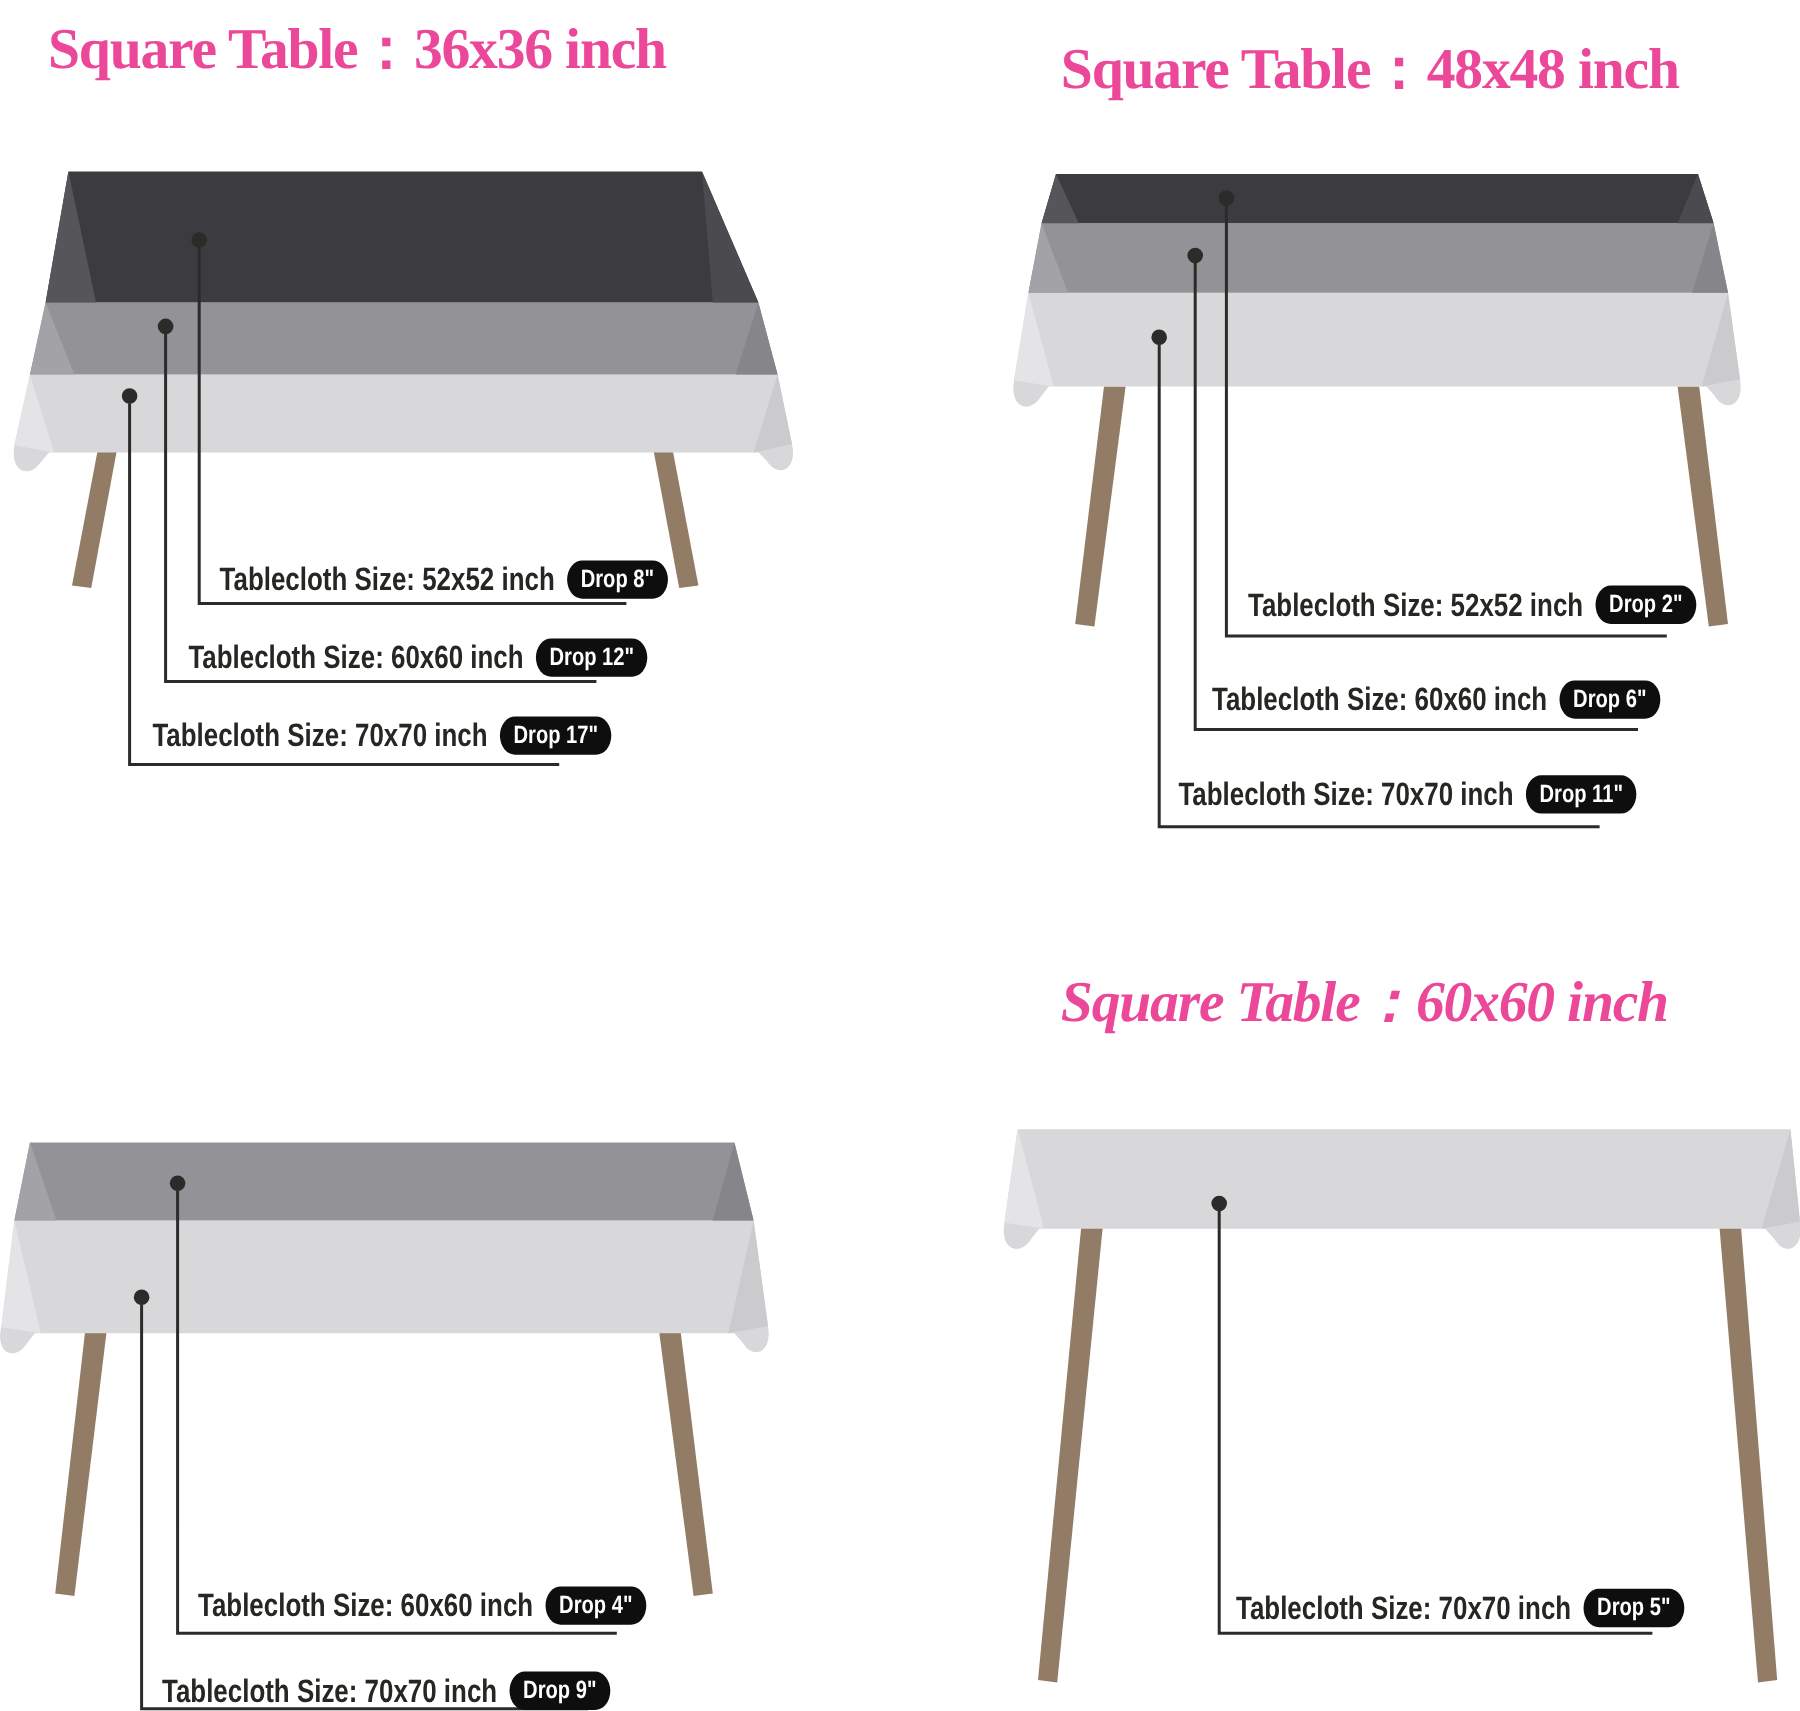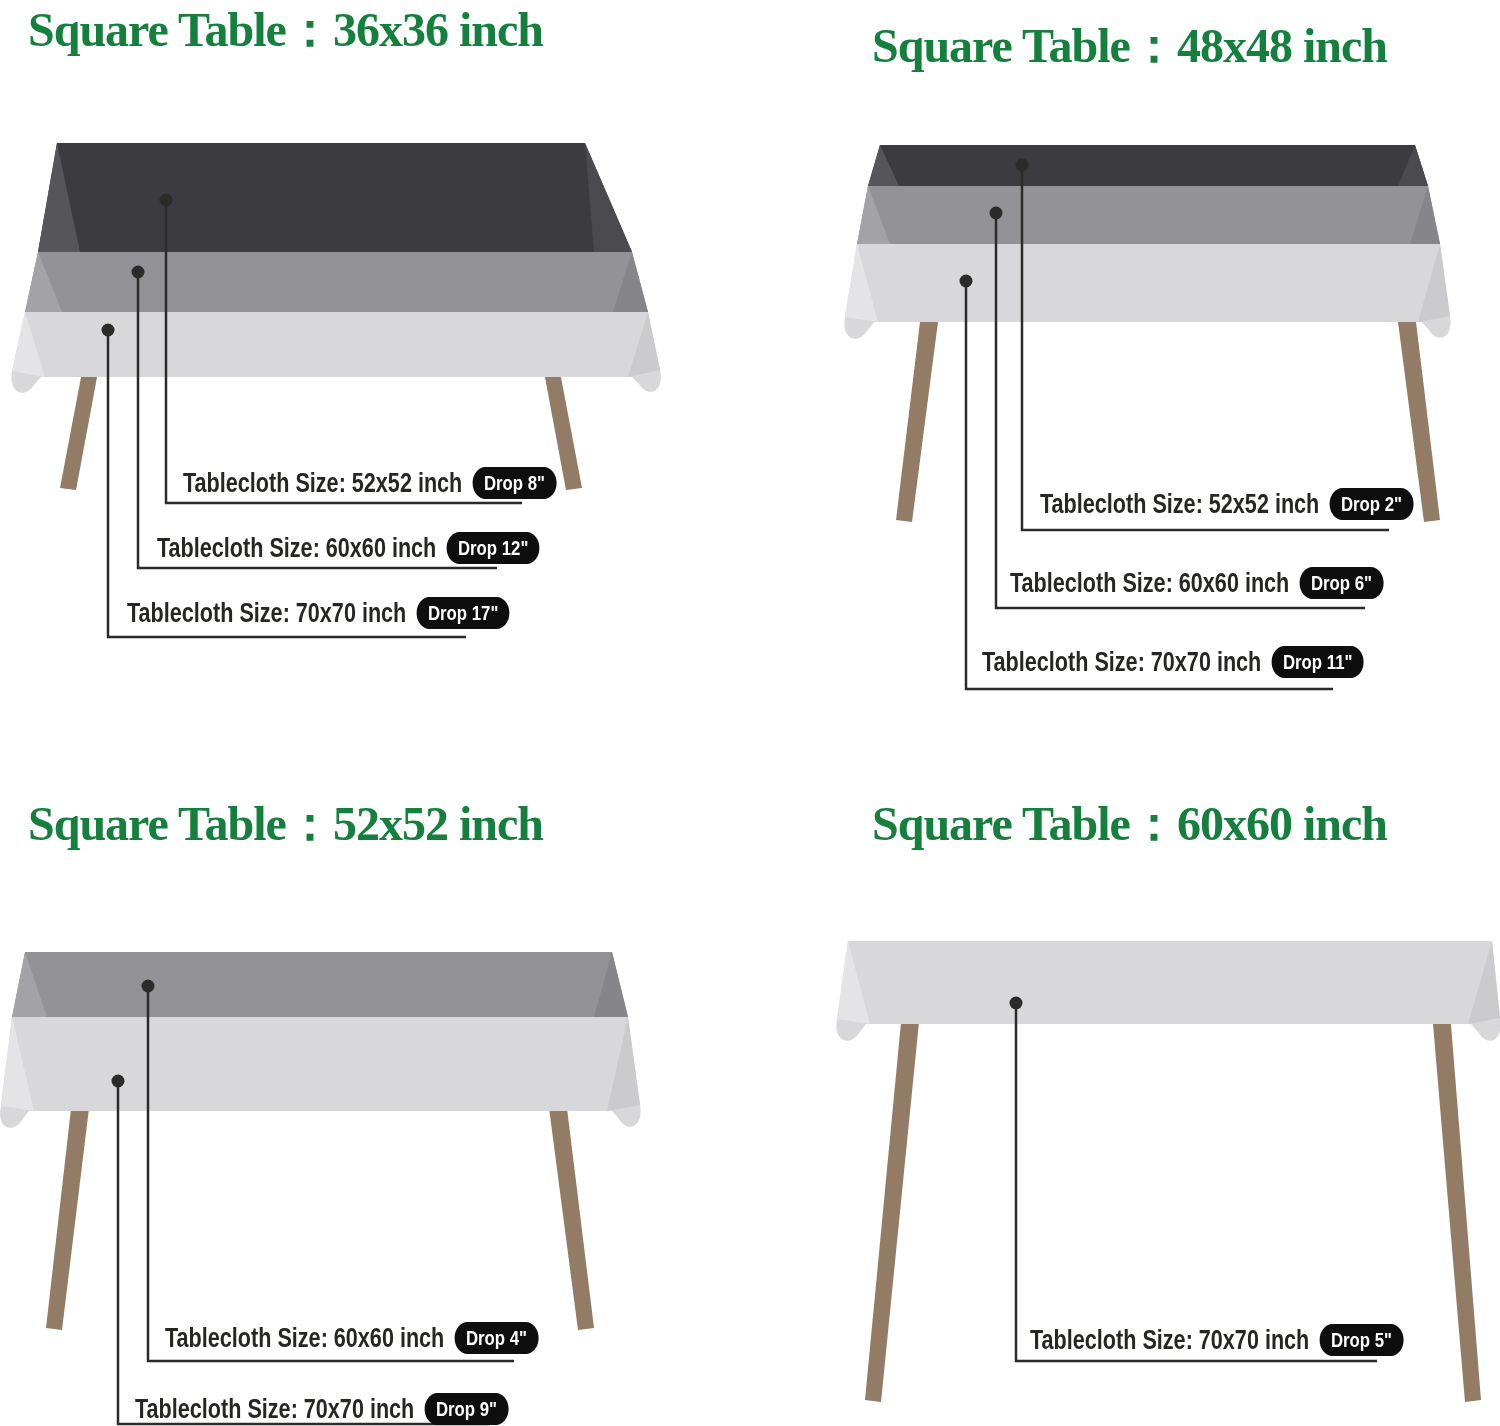--- a/index.html
+++ b/index.html
@@ -2,23 +2,23 @@
 <html><head>
 <meta charset="utf-8">
 <style>
   html,body{margin:0;padding:0;background:#ffffff;}
   .canvas{
     position:relative;width:1500px;height:1426px;background:#ffffff;
     overflow:hidden;font-family:"Liberation Sans",sans-serif;
   }
   .graphic{position:absolute;left:0;top:0;width:1500px;height:1426px;}
   .title{
-    position:absolute;margin:0;white-space:nowrap;
+    position:absolute;margin:12px;white-space:nowrap;
     font-family:"Liberation Serif",serif;font-weight:bold;
-    font-size:48px;line-height:56px;letter-spacing:-1px;color:#15803d;
+    font-size:48px;line-height:56px;letter-spacing:-1px;color:#ec4899;
   }
   .label-row{
     position:absolute;display:flex;align-items:center;gap:13px;height:32px;
     white-space:nowrap;transform:scaleX(0.8);transform-origin:left center;
   }
   .size-label{
     font-size:27px;font-weight:bold;color:#262622;letter-spacing:0;
   }
   .drop-badge{
     display:inline-flex;align-items:center;justify-content:center;
@@ -107,22 +107,21 @@
       <polygon fill="#e4e4e6" points="848,941 837,1019 870,1024"></polygon>
       <polygon fill="#cbcbce" points="1492,941 1500,1018 1468,1024"></polygon>
 
       <path fill="none" stroke-width="2.5" d="M1016,1009 V1361 H1377" stroke="#2b2b29"></path>
       <circle cx="1016" cy="1003" r="6.5" fill="#2b2b29"></circle>
     </g>
   </svg>
 
   <h2 class="title" style="left:28px;top:2px;">Square Table：36x36 inch</h2>
   <h2 class="title" style="left:872px;top:18px;">Square Table：48x48 inch</h2>
-  <h2 class="title" style="left:28px;top:796px;">Square Table：52x52 inch</h2>
-  <h2 class="title" style="left:872px;top:796px;">Square Table：60x60 inch</h2>
+  <h2 class="title" style="left:872px;top:796px;font-style:italic;">Square Table：60x60 inch</h2>
 
   <div class="label-row" style="left:183px;top:467px;">
     <span class="size-label">Tablecloth Size: 52x52 inch</span>
     <span class="drop-badge">Drop 8"</span>
   </div>
   <div class="label-row" style="left:157px;top:532px;">
     <span class="size-label">Tablecloth Size: 60x60 inch</span>
     <span class="drop-badge">Drop 12"</span>
   </div>
   <div class="label-row" style="left:127px;top:597px;">

